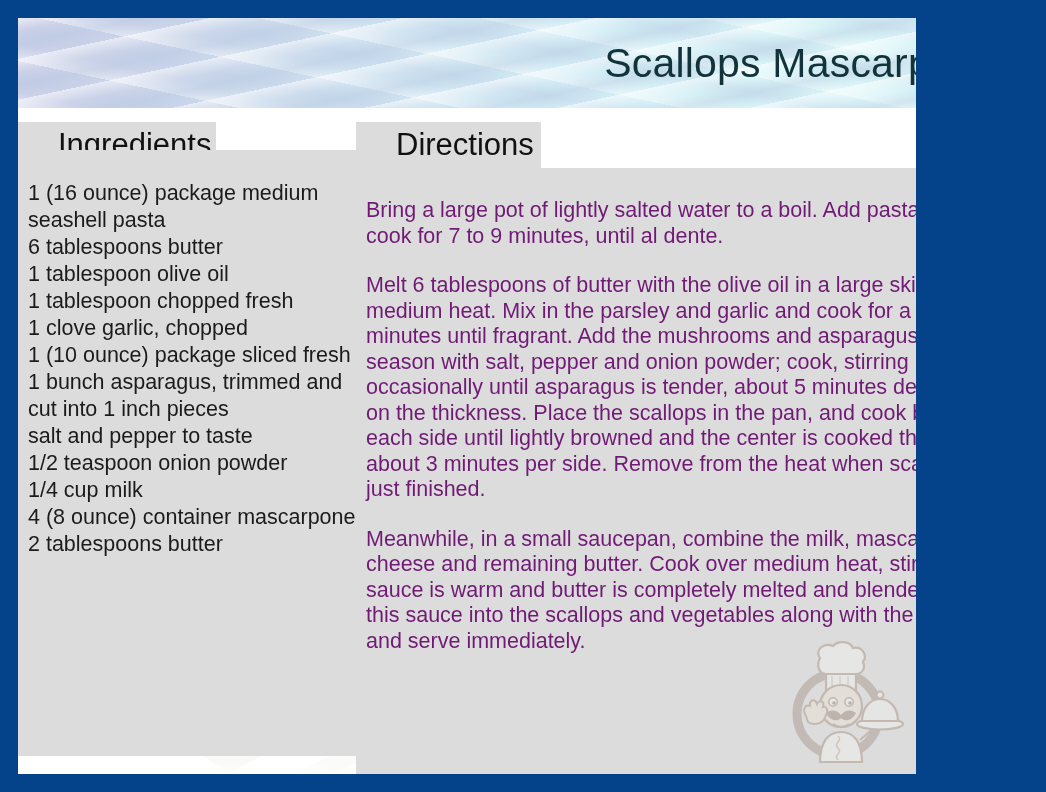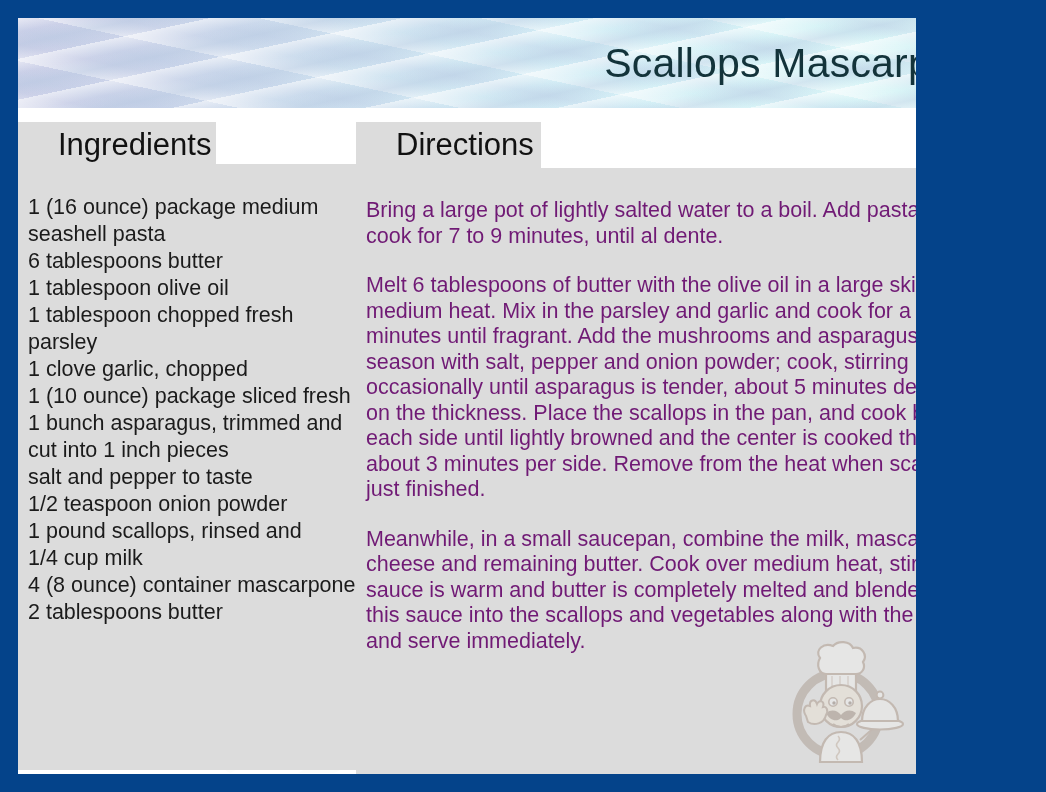--- a/index.html
+++ b/index.html
@@ -102,21 +102,21 @@
     margin-left: 28px;
   }
 
   .panel {
     position: absolute;
     background: #dcdcdc;
   }
 
   
   #ing-tab   { left: 0px;   top: 104px; width: 198px; }
-  #ing-panel { left: 0px;   top: 146px; width: 338px; height: 606px; }
+  #ing-panel { left: 0px;   top: 132px; width: 338px; height: 606px; }
   
   #dir-tab   { left: 338px; top: 104px; width: 185px; padding-left: 6px; }
   #dir-panel { left: 338px; top: 150px; width: 664px; height: 606px; }
 
   .col-inner {
     position: absolute;
     left: 0; top: 0; right: 0; bottom: 0;
     padding: 30px 12px 12px 10px;
     overflow: hidden;
   }
@@ -213,28 +213,26 @@
       <span class="tab-label">Ingredients</span>
     </div>
 
     <div class="panel" id="ing-panel">
       <div class="col-inner">
         <div class="ing-line">1 (16 ounce) package medium</div>
         <div class="ing-line">seashell pasta</div>
         <div class="ing-line">6 tablespoons butter</div>
         <div class="ing-line">1 tablespoon olive oil</div>
         <div class="ing-line">1 tablespoon chopped fresh</div>
-        <div class="ing-line">parsley</div>
         <div class="ing-line">1 clove garlic, chopped</div>
         <div class="ing-line">1 (10 ounce) package sliced fresh</div>
         <div class="ing-line">1 bunch asparagus, trimmed and</div>
         <div class="ing-line">cut into 1 inch pieces</div>
         <div class="ing-line">salt and pepper to taste</div>
         <div class="ing-line">1/2 teaspoon onion powder</div>
-        <div class="ing-line">1 pound scallops, rinsed and</div>
         <div class="ing-line">1/4 cup milk</div>
         <div class="ing-line">4 (8 ounce) container mascarpone</div>
         <div class="ing-line">2 tablespoons butter</div>
       </div>
     </div>
 
     <div class="tab" id="dir-tab">
       <span class="tab-label">Directions</span>
     </div>
 

